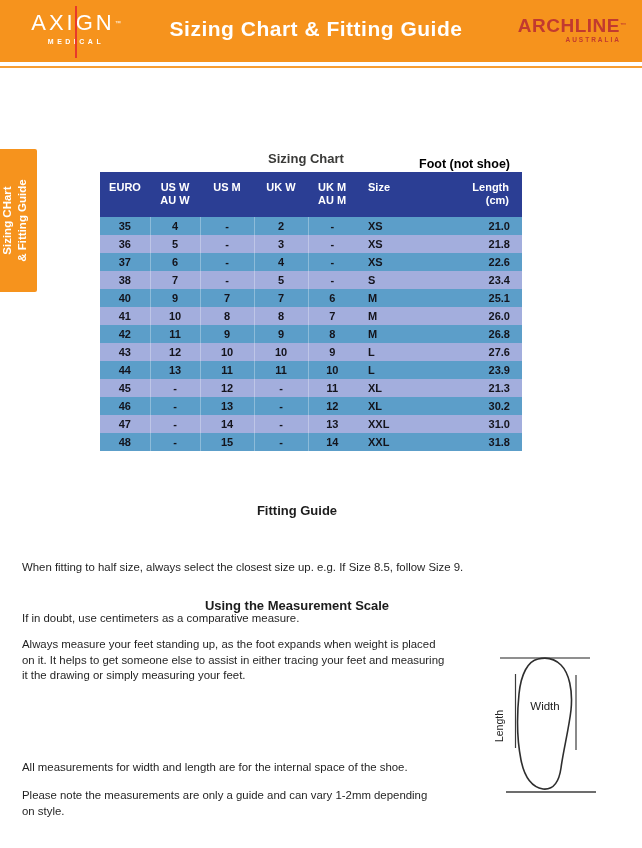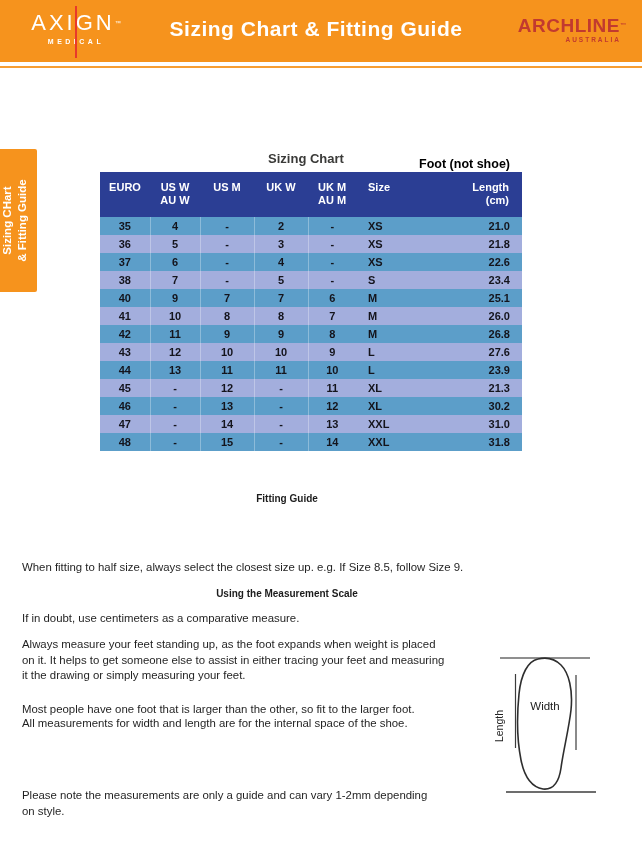--- a/index.html
+++ b/index.html
@@ -52,32 +52,32 @@
     font-size:11px; font-weight:bold; color:#14141c; height:18px; padding:0;
     text-align:center; line-height:18px;
   }
   table.sizing td:nth-child(-n+4) { border-right:1px solid rgba(255,255,255,.3); }
   table.sizing td:nth-child(6) { text-align:left; padding-left:12px; }
   table.sizing td:nth-child(7) { text-align:right; padding-right:12px; }
   table.sizing tbody tr:nth-child(odd)  { background:var(--row-blue,#5C9EC9); }
   table.sizing tbody tr:nth-child(even) { background:var(--row-light,#A3AEDD); }
 
   
-  .h-center { position:absolute; left:0; width:570px; margin:2px; text-align:center;
-    font-size:10px; font-weight:bold; color:#1c1c1c; }
+  .h-center { position:absolute; left:0; width:570px; margin:12px; text-align:center;
+    font-size:13px; font-weight:bold; color:#1c1c1c; }
   #fitting-title { top:491px; }
   #scale-title { top:586px; }
   p.body { position:absolute; left:22px; width:606px; margin:0;
     font-size:11.4px; line-height:15.5px; color:#1f1f1f; white-space:pre-line; }
   #p1 { top:517px; }
   #p2 { top:560px; }
   #p3 { top:611px; }
   #p4 { top:637px; }
   #p5 { top:702px; }
-  #p6 { top:716px; }
+  #p6 { top:760px; }
   #p7 { top:788px; }
 
   
   .foot-diagram { position:absolute; left:492px; top:648px; width:150px; height:158px; }
   .foot-diagram text { font-family:"Liberation Sans", sans-serif; fill:#222; }
 </style>
 </head>
 <body>
 
 <div class="page">
@@ -251,21 +251,20 @@
   </table>
 
   <h2 class="h-center" id="fitting-title">Fitting Guide</h2>
   <p class="body" id="p2">When fitting to half size, always select the closest size up. e.g. If Size 8.5, follow Size 9.</p>
 
   <h2 class="h-center" id="scale-title">Using the Measurement Scale</h2>
   <p class="body" id="p3">If in doubt, use centimeters as a comparative measure.</p>
   <p class="body" id="p4">Always measure your feet standing up, as the foot expands when weight is placed
 on it. It helps to get someone else to assist in either tracing your feet and measuring
 it the drawing or simply measuring your feet.</p>
-  <p class="body" id="p5">Most people have one foot that is larger than the other, so fit to the larger foot.</p>
   <p class="body" id="p6">All measurements for width and length are for the internal space of the shoe.</p>
   <p class="body" id="p7">Please note the measurements are only a guide and can vary 1-2mm depending
 on style.</p>
 
   <div class="foot-diagram">
     <svg viewBox="0 0 150 158" width="150" height="158">
       <line x1="8" y1="10" x2="98" y2="10" stroke="#8f8f8f" stroke-width="2.2"></line>
       <path d="M 46 11
                C 36 13, 29 26, 27 46
                C 25 66, 25 92, 29 112

